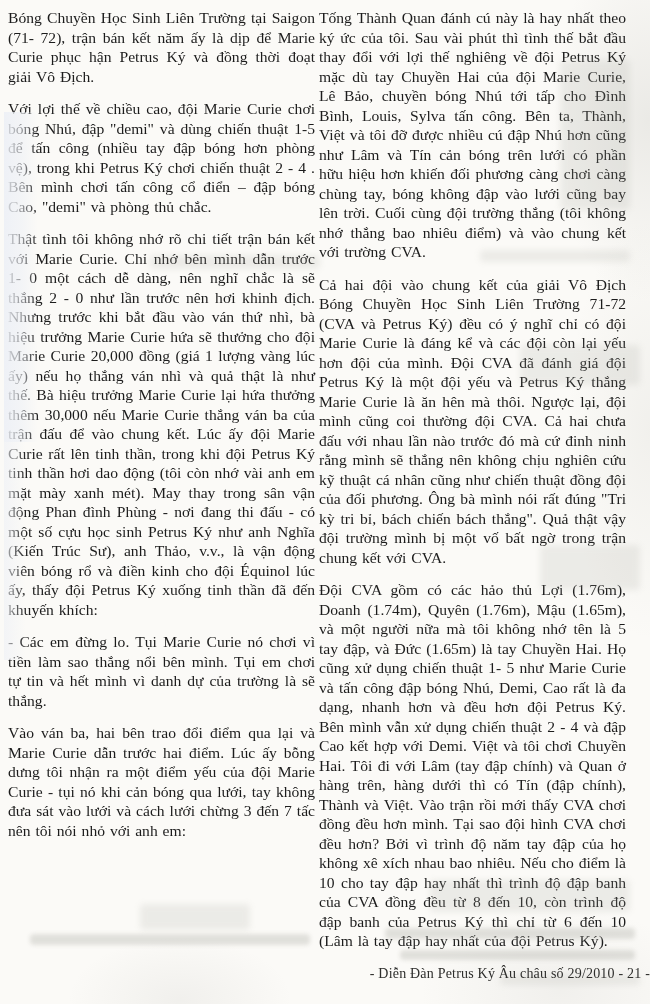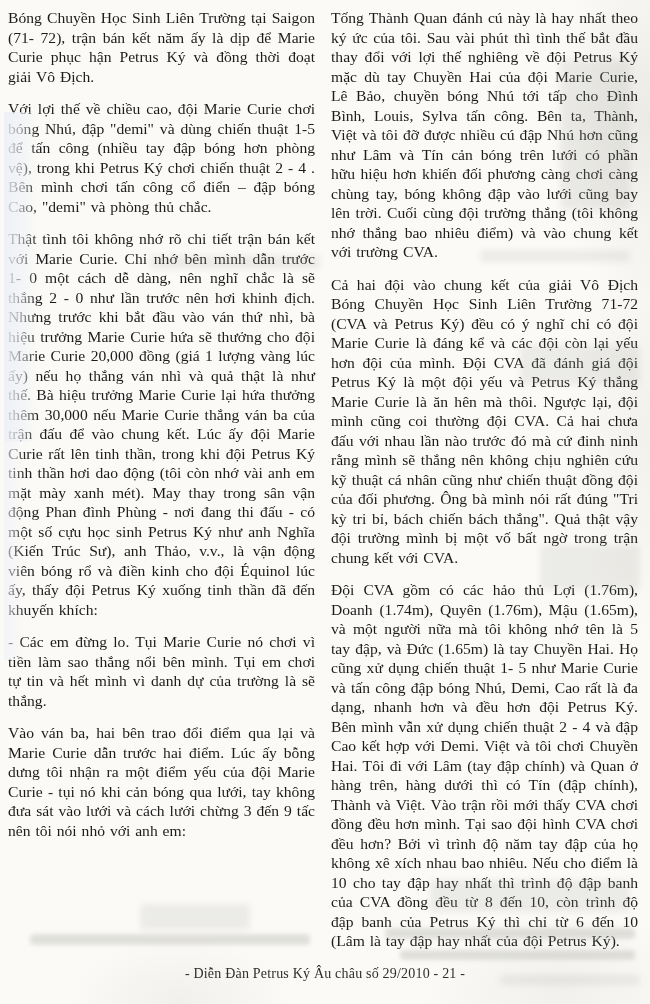--- a/index.html
+++ b/index.html
@@ -21,21 +21,21 @@
       linear-gradient(#fbfaf7, #fbfaf7);
     font-family: "Liberation Serif", "DejaVu Serif", serif;
     color: #1c1c1c;
   }
   #columns {
     position: absolute;
     top: 8px;
     left: 8px;
     width: 634px;
     display: flex;
-    gap: 16px;
+    gap: 4px;
   }
   .col {
     width: 307px;
     font-size: 15.6px;
     line-height: 19.5px;
   }
   .col p {
     margin: 0 0 13px 0;
     text-align: justify;
     text-justify: inter-word;
@@ -69,38 +69,38 @@
     filter: blur(2px);
     border-radius: 4px;
     pointer-events: none;
   }
   .smudge.lighter { opacity: 0.18; filter: blur(3px); }
   #footer {
     position: absolute;
     left: 0;
     width: 650px;
     top: 966px;
-    text-align: center;
+    text-align: right;
     font-size: 14px;
     color: #2e2e2c;
     letter-spacing: 0.2px;
   }
 </style>
 </head>
 <body>
 
 <div id="page">
 
   <div id="columns">
     <div class="col" id="left-col">
         <p>Bóng Chuyền Học Sinh Liên Trường tại Saigon (71- 72), trận bán kết năm ấy là dịp để Marie Curie phục hận Petrus Ký và đồng thời đoạt giải Vô Địch.</p>
         <p>Với lợi thế về chiều cao, đội Marie Curie chơi bóng Nhú, đập "demi" và dùng chiến thuật 1-5 để tấn công (nhiều tay đập bóng hơn phòng vệ), trong khi Petrus Ký chơi chiến thuật 2 - 4 . Bên mình chơi tấn công cổ điển – đập bóng Cao, "demi" và phòng thủ chắc.</p>
         <p>Thật tình tôi không nhớ rõ chi tiết trận bán kết với Marie Curie. Chỉ nhớ bên mình dẫn trước 1- 0 một cách dễ dàng, nên nghĩ chắc là sẽ thắng 2 - 0 như lần trước nên hơi khinh địch. Nhưng trước khi bắt đầu vào ván thứ nhì, bà hiệu trưởng Marie Curie hứa sẽ thưởng cho đội Marie Curie 20,000 đồng (giá 1 lượng vàng lúc ấy) nếu họ thắng ván nhì và quả thật là như thế. Bà hiệu trưởng Marie Curie lại hứa thưởng thêm 30,000 nếu Marie Curie thắng ván ba của trận đấu để vào chung kết. Lúc ấy đội Marie Curie rất lên tinh thần, trong khi đội Petrus Ký tinh thần hơi dao động (tôi còn nhớ vài anh em mặt mày xanh mét). May thay trong sân vận động Phan đình Phùng - nơi đang thi đấu - có một số cựu học sinh Petrus Ký như anh Nghĩa (Kiến Trúc Sư), anh Thảo, v.v., là vận động viên bóng rổ và điền kinh cho đội Équinol lúc ấy, thấy đội Petrus Ký xuống tinh thần đã đến khuyến khích:</p>
         <p>- Các em đừng lo. Tụi Marie Curie nó chơi vì tiền làm sao thắng nổi bên mình. Tụi em chơi tự tin và hết mình vì danh dự của trường là sẽ thắng.</p>
-        <p>Vào ván ba, hai bên trao đổi điểm qua lại và Marie Curie dẫn trước hai điểm. Lúc ấy bỗng dưng tôi nhận ra một điểm yếu của đội Marie Curie - tụi nó khi cản bóng qua lưới, tay không đưa sát vào lưới và cách lưới chừng 3 đến 9 tấc nên tôi nói nhỏ với anh em:</p>
+        <p>Vào ván ba, hai bên trao đổi điểm qua lại và Marie Curie dẫn trước hai điểm. Lúc ấy bỗng dưng tôi nhận ra một điểm yếu của đội Marie Curie - tụi nó khi cản bóng qua lưới, tay không đưa sát vào lưới và cách lưới chừng 3 đến 7 tấc nên tôi nói nhỏ với anh em:</p>
       </div>
     <div class="col" id="right-col">
         <p>Tống Thành Quan đánh cú này là hay nhất theo ký ức của tôi. Sau vài phút thì tình thế bắt đầu thay đổi với lợi thế nghiêng về đội Petrus Ký mặc dù tay Chuyền Hai của đội Marie Curie, Lê Bảo, chuyền bóng Nhú tới tấp cho Đình Bình, Louis, Sylva tấn công. Bên ta, Thành, Việt và tôi đỡ được nhiều cú đập Nhú hơn cũng như Lâm và Tín cản bóng trên lưới có phần hữu hiệu hơn khiến đối phương càng chơi càng chùng tay, bóng không đập vào lưới cũng bay lên trời. Cuối cùng đội trường thắng (tôi không nhớ thắng bao nhiêu điểm) và vào chung kết với trường CVA.</p>
         <p>Cả hai đội vào chung kết của giải Vô Địch Bóng Chuyền Học Sinh Liên Trường 71-72 (CVA và Petrus Ký) đều có ý nghĩ chỉ có đội Marie Curie là đáng kể và các đội còn lại yếu hơn đội của mình. Đội CVA đã đánh giá đội Petrus Ký là một đội yếu và Petrus Ký thắng Marie Curie là ăn hên mà thôi. Ngược lại, đội mình cũng coi thường đội CVA. Cả hai chưa đấu với nhau lần nào trước đó mà cứ đinh ninh rằng mình sẽ thắng nên không chịu nghiên cứu kỹ thuật cá nhân cũng như chiến thuật đồng đội của đối phương. Ông bà mình nói rất đúng "Tri kỳ tri bỉ, bách chiến bách thắng". Quả thật vậy đội trường mình bị một vố bất ngờ trong trận chung kết với CVA.</p>
         <p>Đội CVA gồm có các hảo thủ Lợi (1.76m), Doanh (1.74m), Quyên (1.76m), Mậu (1.65m), và một người nữa mà tôi không nhớ tên là 5 tay đập, và Đức (1.65m) là tay Chuyền Hai. Họ cũng xử dụng chiến thuật 1- 5 như Marie Curie và tấn công đập bóng Nhú, Demi, Cao rất là đa dạng, nhanh hơn và đều hơn đội Petrus Ký. Bên mình vẫn xử dụng chiến thuật 2 - 4 và đập Cao kết hợp với Demi. Việt và tôi chơi Chuyền Hai. Tôi đi với Lâm (tay đập chính) và Quan ở hàng trên, hàng dưới thì có Tín (đập chính), Thành và Việt. Vào trận rồi mới thấy CVA chơi đồng đều hơn mình. Tại sao đội hình CVA chơi đều hơn? Bởi vì trình độ năm tay đập của họ không xê xích nhau bao nhiêu. Nếu cho điểm là 10 cho tay đập hay nhất thì trình độ đập banh của CVA đồng đều từ 8 đến 10, còn trình độ đập banh của Petrus Ký thì chỉ từ 6 đến 10 (Lâm là tay đập hay nhất của đội Petrus Ký).</p>
       </div>
   </div>
 
   <div class="fade-overlay"></div>
   <div class="fade-overlay2"></div>

